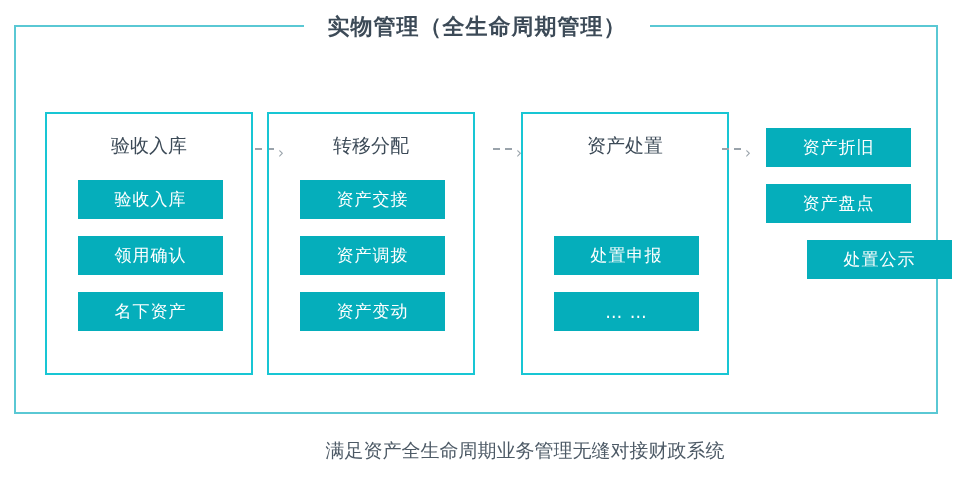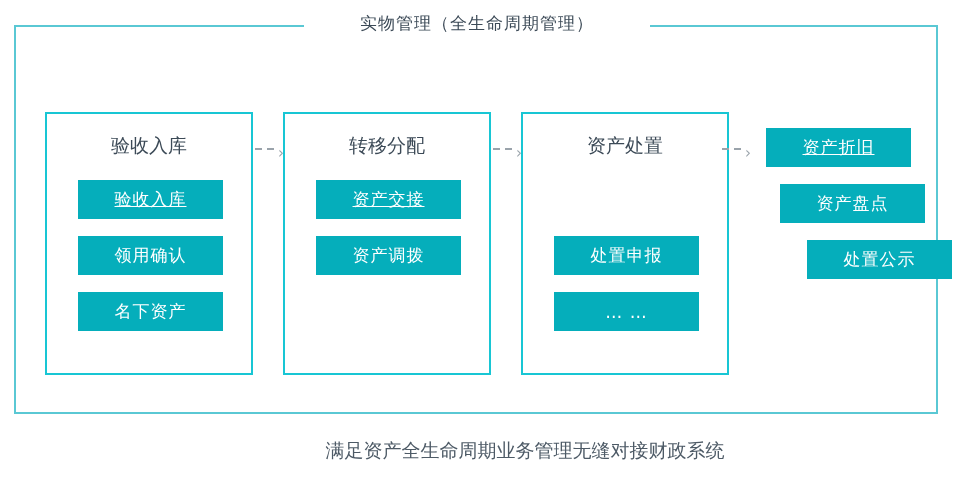--- a/index.html
+++ b/index.html
@@ -35,22 +35,22 @@
   }
   #frame-top-left  { left: 14px;  width: 290px; }
   #frame-top-right { left: 650px; width: 288px; }
 
   #panel-title {
     position: absolute;
     left: 0;
     top: 12px;
     width: 954px;
     text-align: center;
-    font-size: 17px;
-    font-weight: normal;
+    font-size: 22px;
+    font-weight: bold;
     color: #3c4a57;
     letter-spacing: 1px;
     white-space: nowrap;
   }
 
   
   .stage {
     position: absolute;
     top: 112px;
     width: 208px;
@@ -78,34 +78,34 @@
     height: 39px;
     background: #05aebb;
     color: #ffffff;
     font-size: 17px;
     display: flex;
     align-items: center;
     justify-content: center;
     white-space: nowrap;
     letter-spacing: 1px;
   }
-  .chip.r0 { top: 66px; text-decoration: underline; }
+  .chip.r0 { top: 66px; }
   .chip.r1 { top: 122px; }
   .chip.r2 { top: 178px; }
   .chip.r3 { top: 234px; }
 
   
   .stage.no-box .chip { left: 20px; }
   .stage.no-box .chip.r0 { top: 16px; }
-  .stage.no-box .chip.r1 { top: 72px; margin-left: 14px; }
+  .stage.no-box .chip.r1 { top: 72px; }
   .stage.no-box .chip.r2 { top: 128px; margin-left: 41px; }
   .stage.no-box .chip.r3 { top: 184px; }
 
   #stage-0 { left: 45px; }
-  #stage-1 { left: 283px; }
+  #stage-1 { left: 267px; }
   #stage-2 { left: 521px; }
   #stage-3 { left: 746px; }
 
   
   .connector {
     position: absolute;
     top: 140px;
     width: 44px;
     height: 18px;
     display: flex;
@@ -163,20 +163,21 @@
 <div class="connector" id="connector-0">
   <span class="dash"></span>
   <span class="dash"></span>
   <span class="head"></span>
 </div>
 
 <div class="stage" id="stage-1">
   <div class="stage-header">转移分配</div>
   <div class="chip r0">资产交接</div>
   <div class="chip r1">资产调拨</div>
+  <div class="chip r2">资产变动</div>
 </div>
 
 <div class="connector" id="connector-1">
   <span class="dash"></span>
   <span class="dash"></span>
   <span class="head"></span>
 </div>
 
 <div class="stage" id="stage-2">
   <div class="stage-header">资产处置</div>

